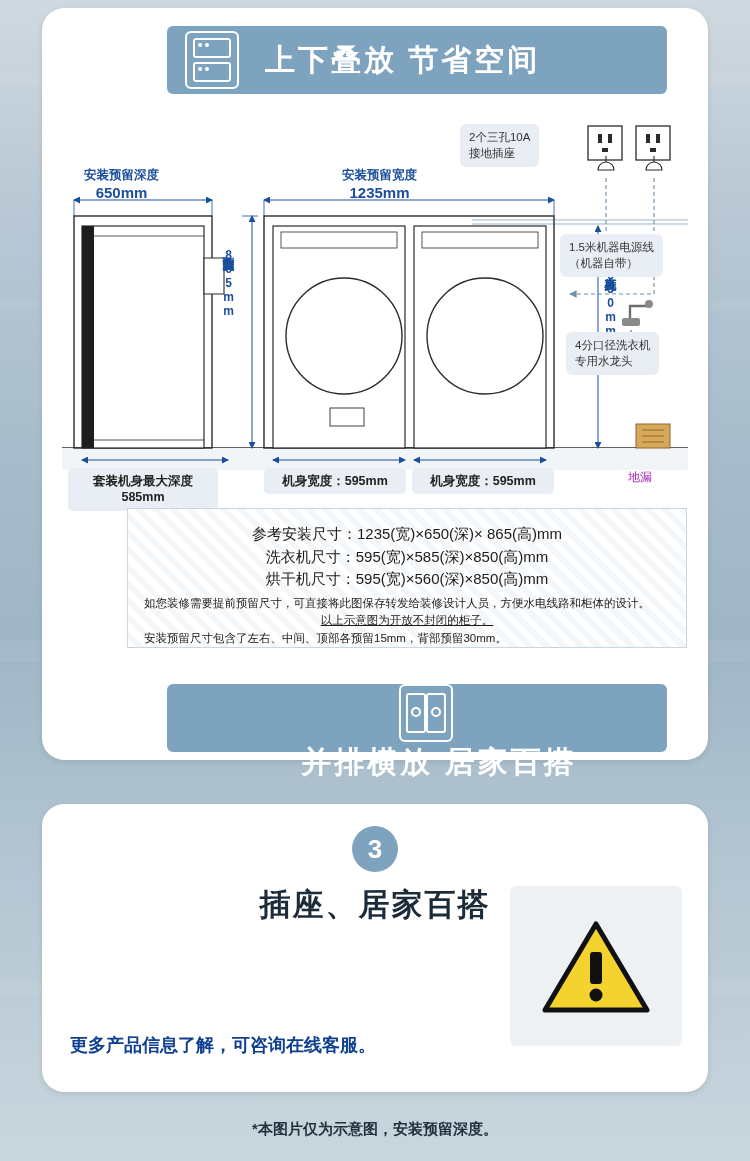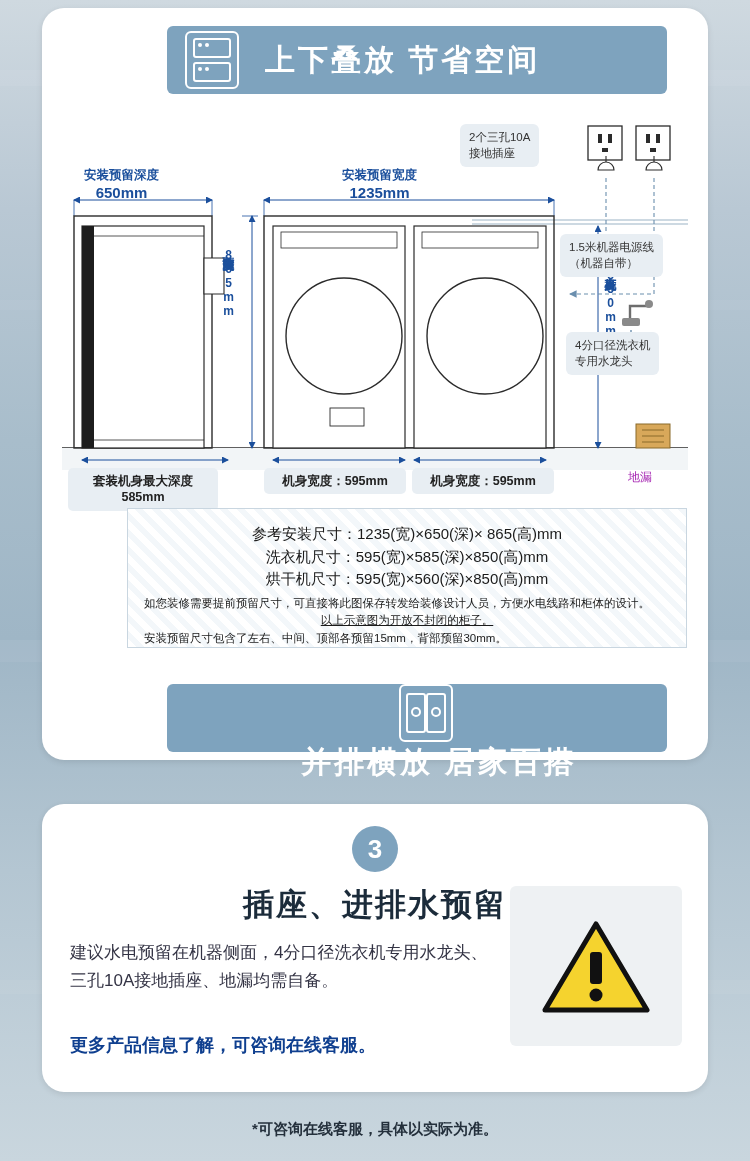--- a/index.html
+++ b/index.html
@@ -360,26 +360,25 @@
       <div class="wi-right">
           <div class="wi-circ"></div>
         </div>
     </div>
     <div class="banner-title">并排横放  居家百搭</div>
   </div>
 </div>
 
 <div class="card" id="step-card">
   <div class="step-badge">3</div>
-  <div class="step-title">插座、进排水预留</div>
-  <div class="step-body">建议水电预留在机器侧面，4分口径洗衣机专用水龙头、三孔10A接地插座、地漏均需自备。</div>
+  <div class="step-title">插座、居家百搭</div>
   <div class="step-cta">更多产品信息了解，可咨询在线客服。</div>
 
   <div class="warn-box">
     <svg width="110" height="96" viewBox="0 0 110 96">
       <polygon points="55,6 106,92 4,92" fill="#f5d32e" stroke="#111" stroke-width="5" stroke-linejoin="round"></polygon>
       <rect x="49" y="34" width="12" height="32" rx="3" fill="#111"></rect>
       <circle cx="55" cy="77" r="6.5" fill="#111"></circle>
     </svg>
   </div>
 </div>
 
-<div class="footnote">*可咨询在线客服，具体以实际为准。</div>
+<div class="footnote">*本图片仅为示意图，安装预留深度。</div>
 
 </body></html>

